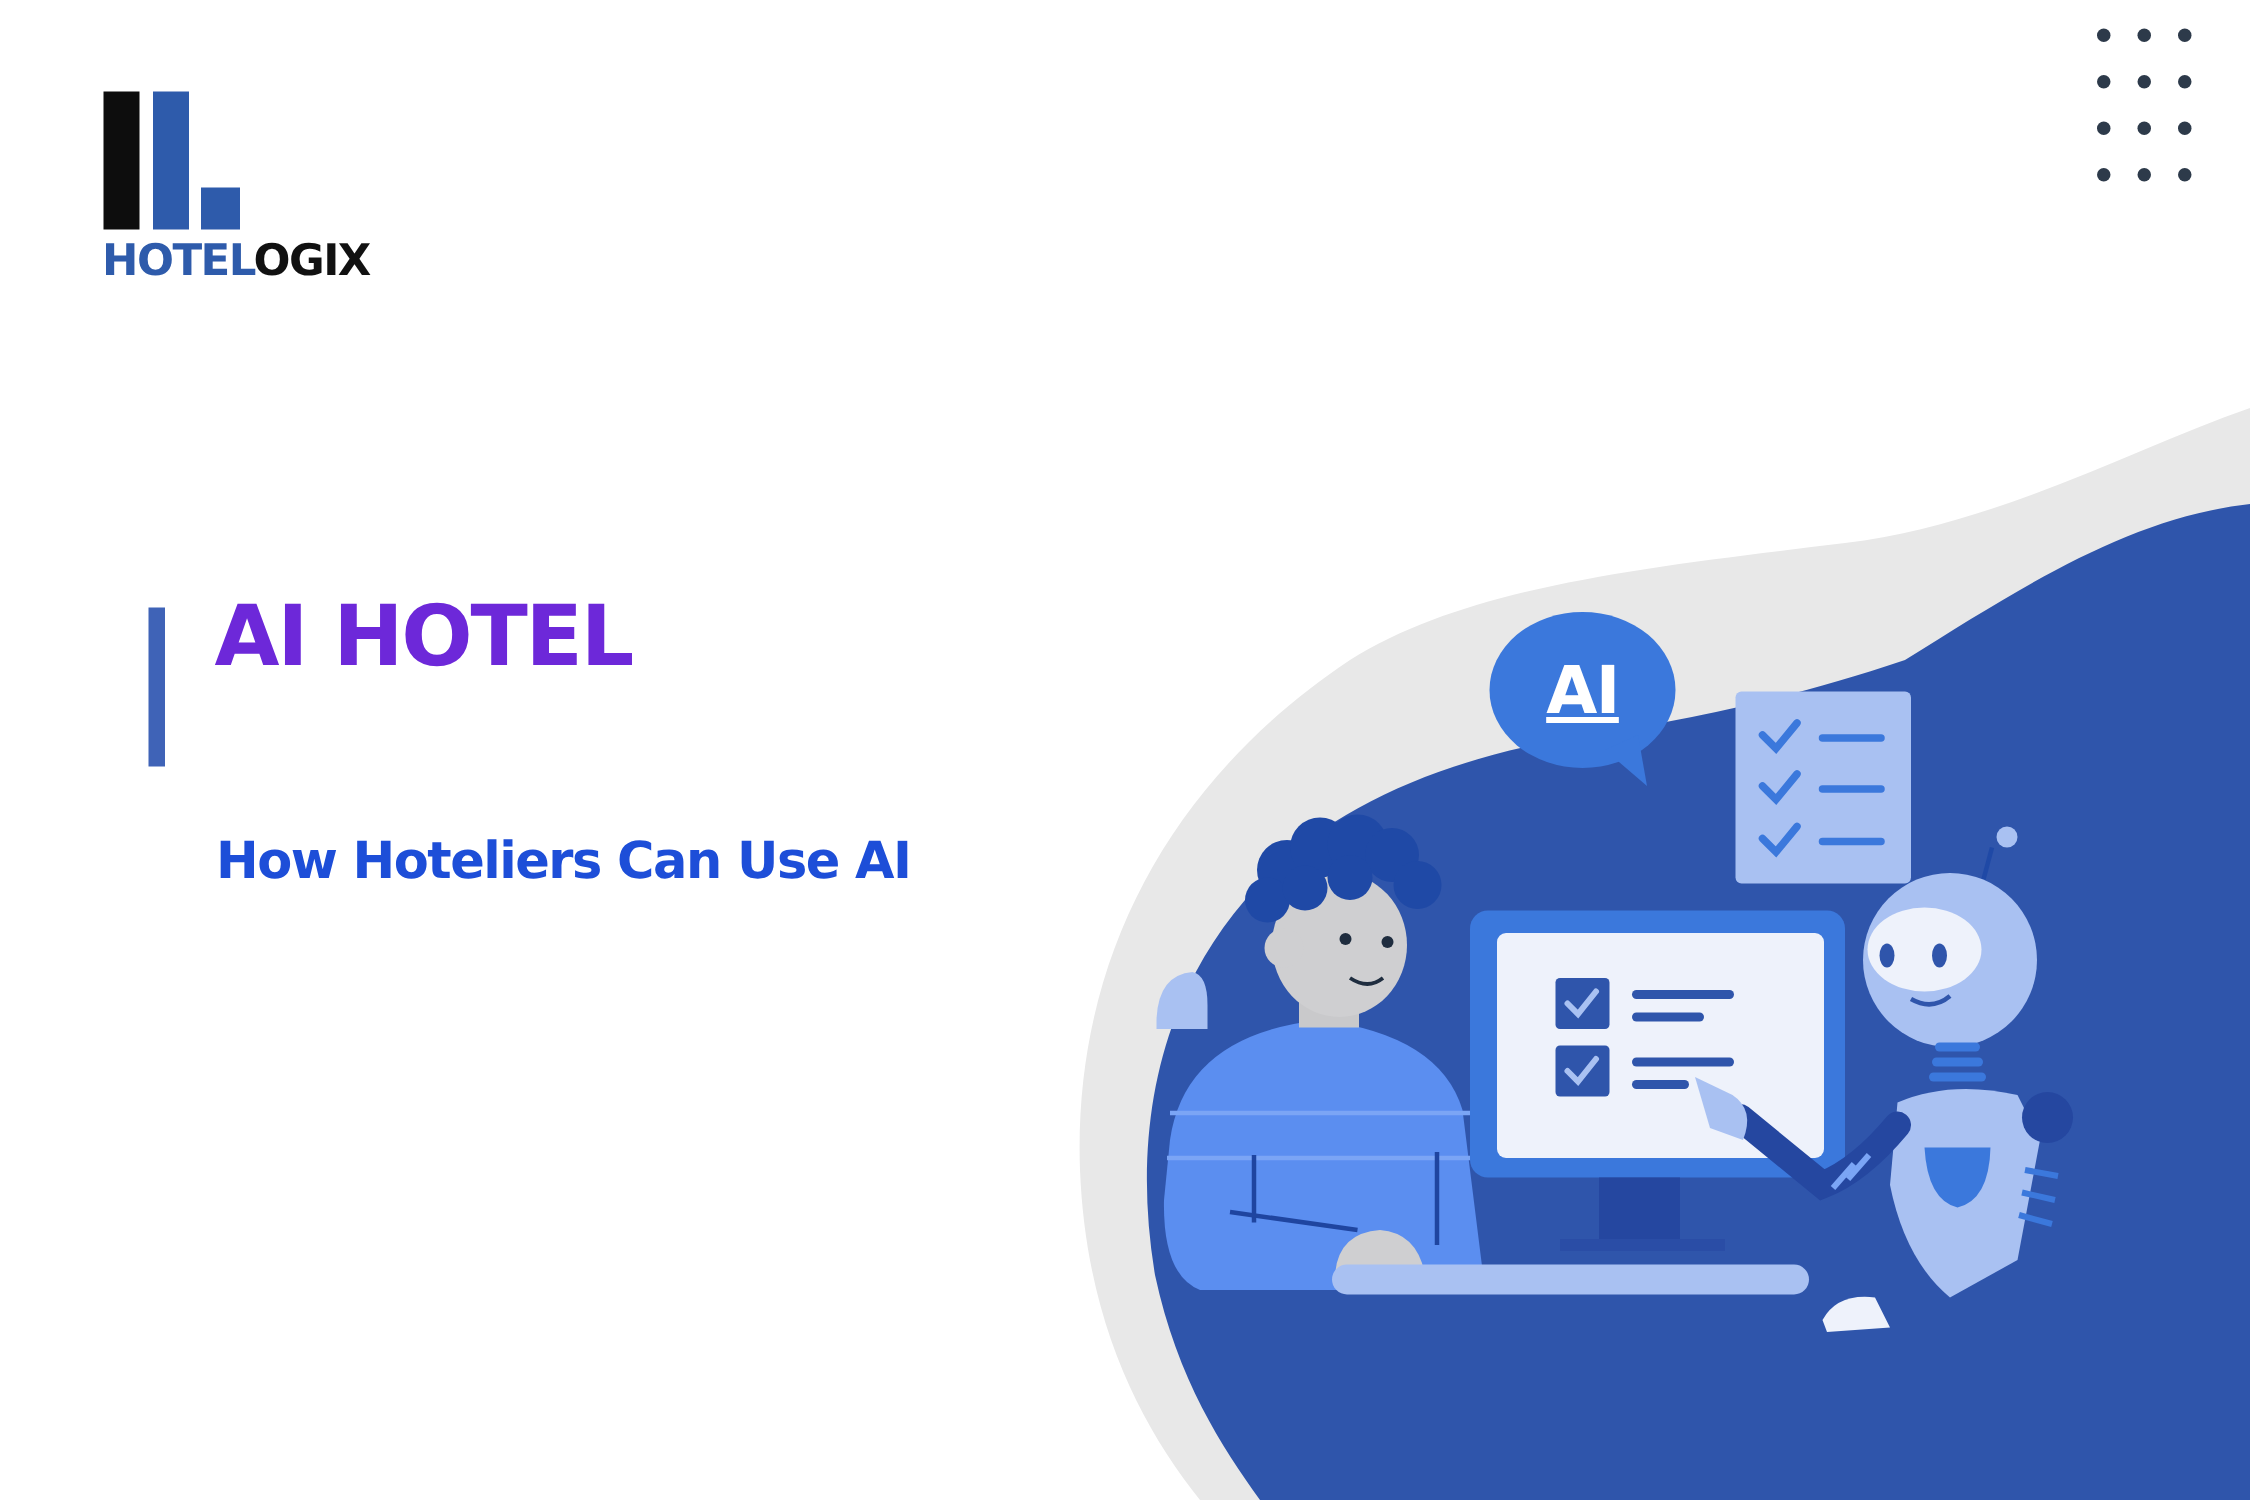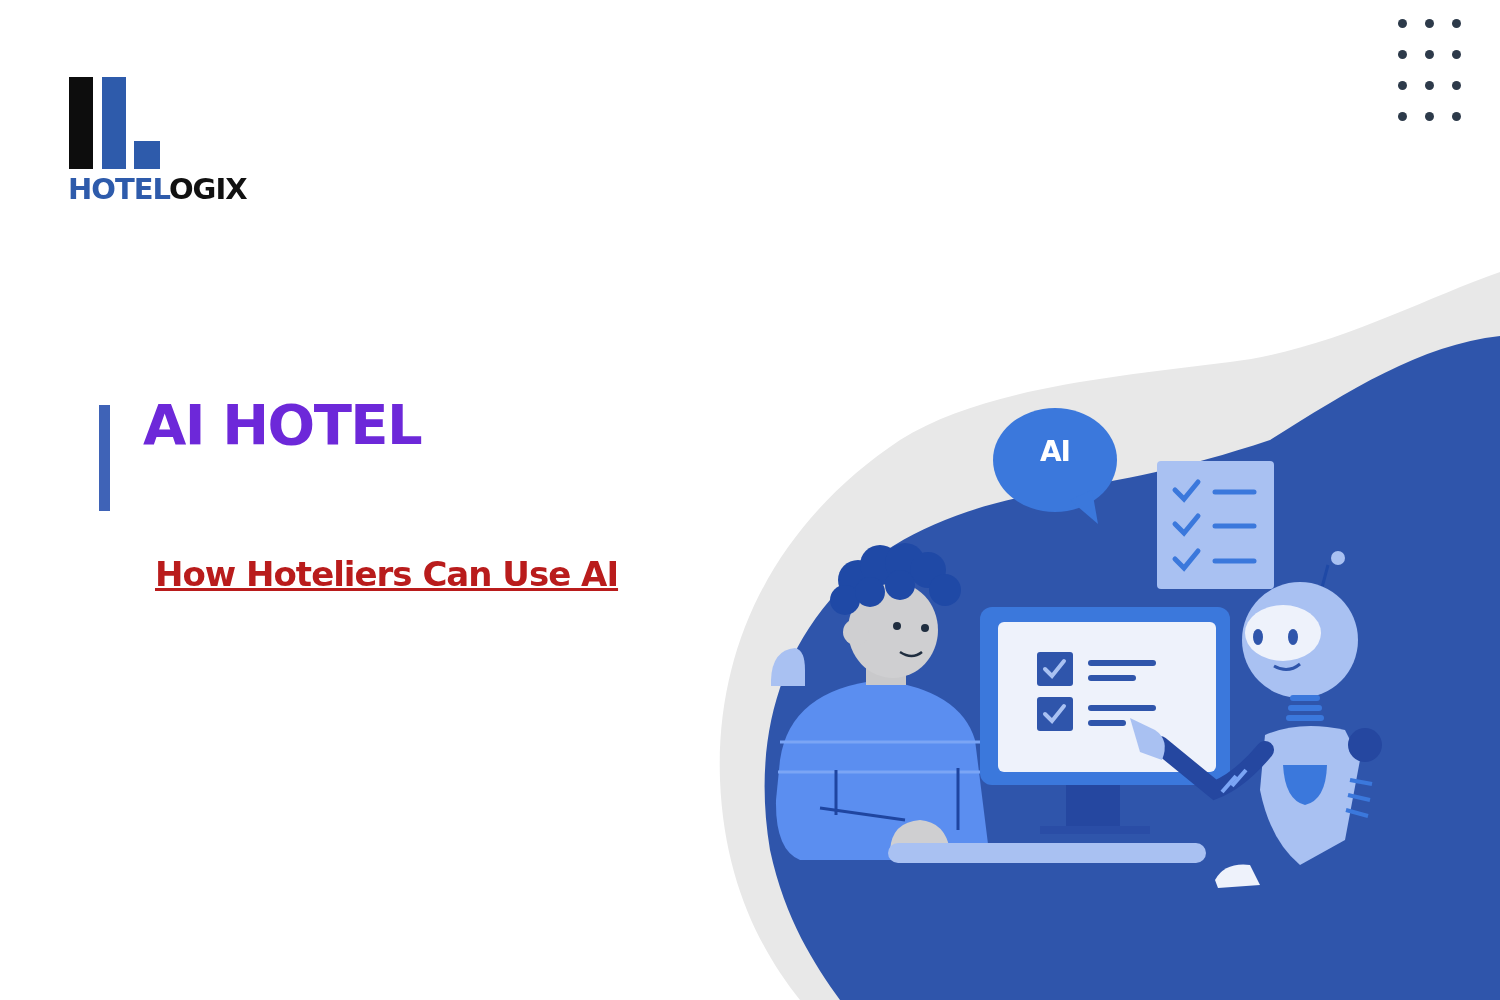--- a/index.html
+++ b/index.html
@@ -2,39 +2,39 @@
 <html><head>
   <meta charset="utf-8">
   <style>
     * { margin: 0; padding: 0; box-sizing: border-box; }
     html, body { width: 1500px; height: 1000px; overflow: hidden; background: #ffffff; }
     body { position: relative; font-family: "DejaVu Sans", sans-serif; }
 
     .bg-art { position: absolute; left: 0; top: 0; width: 1500px; height: 1000px; }
 
     
-    .logo { position: absolute; left: 68px; top: 76px; width: 190px; height: 135px; }
+    .logo { position: absolute; left: 68px; top: 60px; width: 190px; height: 135px; }
     .logo .bar1 { position: absolute; left: 1px; top: 1px; width: 24px; height: 92px; background: #0d0d0d; }
     .logo .bar2 { position: absolute; left: 34px; top: 1px; width: 24px; height: 92px; background: #2e5bab; }
     .logo .bar3 { position: absolute; left: 66px; top: 65px; width: 26px; height: 28px; background: #2e5bab; }
     .logo .wordmark { position: absolute; left: 0; top: 96px; font-family: "DejaVu Sans", sans-serif; font-weight: bold; font-size: 29px; letter-spacing: -1px; white-space: nowrap; }
     .logo .w1 { color: #2e5bab; }
     .logo .w2 { color: #111111; }
 
     
     .dots { position: absolute; left: 1398px; top: 19px; width: 70px; height: 104px; display: grid; grid-template-columns: repeat(3, 10px); grid-template-rows: repeat(4, 10px); column-gap: 17px; row-gap: 21px; }
     .dot { width: 9px; height: 9px; border-radius: 50%; background: #2d3a4a; }
 
     
     .accent-bar { position: absolute; left: 99px; top: 405px; width: 11px; height: 106px; background: #3f63b7; }
     .title { position: absolute; left: 143px; top: 393px; color: #6d28d9; font-family: "DejaVu Sans", sans-serif; font-weight: bold; font-size: 56px; line-height: 64px; letter-spacing: -1.5px; }
-    .subtitle { position: absolute; left: 155px; top: 548px; color: #b91c1c; font-family: "DejaVu Sans", sans-serif; font-weight: bold; font-size: 34px; line-height: 53px; letter-spacing: -1px; width: 560px; text-decoration: underline; }
+    .subtitle { position: absolute; left: 144px; top: 548px; color: #1d4ed8; font-family: "DejaVu Sans", sans-serif; font-weight: bold; font-size: 34px; line-height: 53px; letter-spacing: -1px; width: 560px; }
 
     
-    .bubble-text { position: absolute; left: 1020px; top: 435px; width: 70px; text-align: center; color: #ffffff; font-family: "DejaVu Sans", sans-serif; font-weight: bold; font-size: 28px; letter-spacing: -1px; }
+    .bubble-text { position: absolute; left: 1020px; top: 435px; width: 70px; text-align: center; color: #ffffff; font-family: "DejaVu Sans", sans-serif; font-weight: bold; font-size: 44px; letter-spacing: -1px; text-decoration: underline; }
   </style>
 </head>
 <body>
 
 <svg class="bg-art" viewBox="0 0 1500 1000" xmlns="http://www.w3.org/2000/svg">
 
   <path d="M1500 272 C1420 300 1330 350 1230 362 C1100 378 980 390 900 440 C780 520 715 640 720 780 C724 880 760 950 800 1000 L1500 1000 Z" fill="#e8e8e8"></path>
 
   <path d="M1500 336 C1420 345 1350 390 1270 440 C1180 470 1120 480 1060 490 C960 505 880 540 830 600 C770 670 755 760 770 850 C785 920 815 965 840 1000 L1500 1000 Z" fill="#2f55ab"></path>
 

